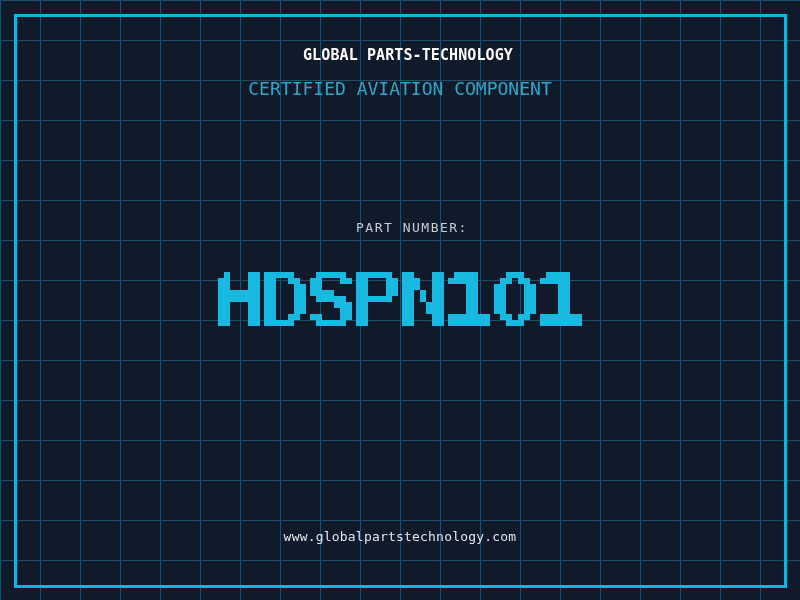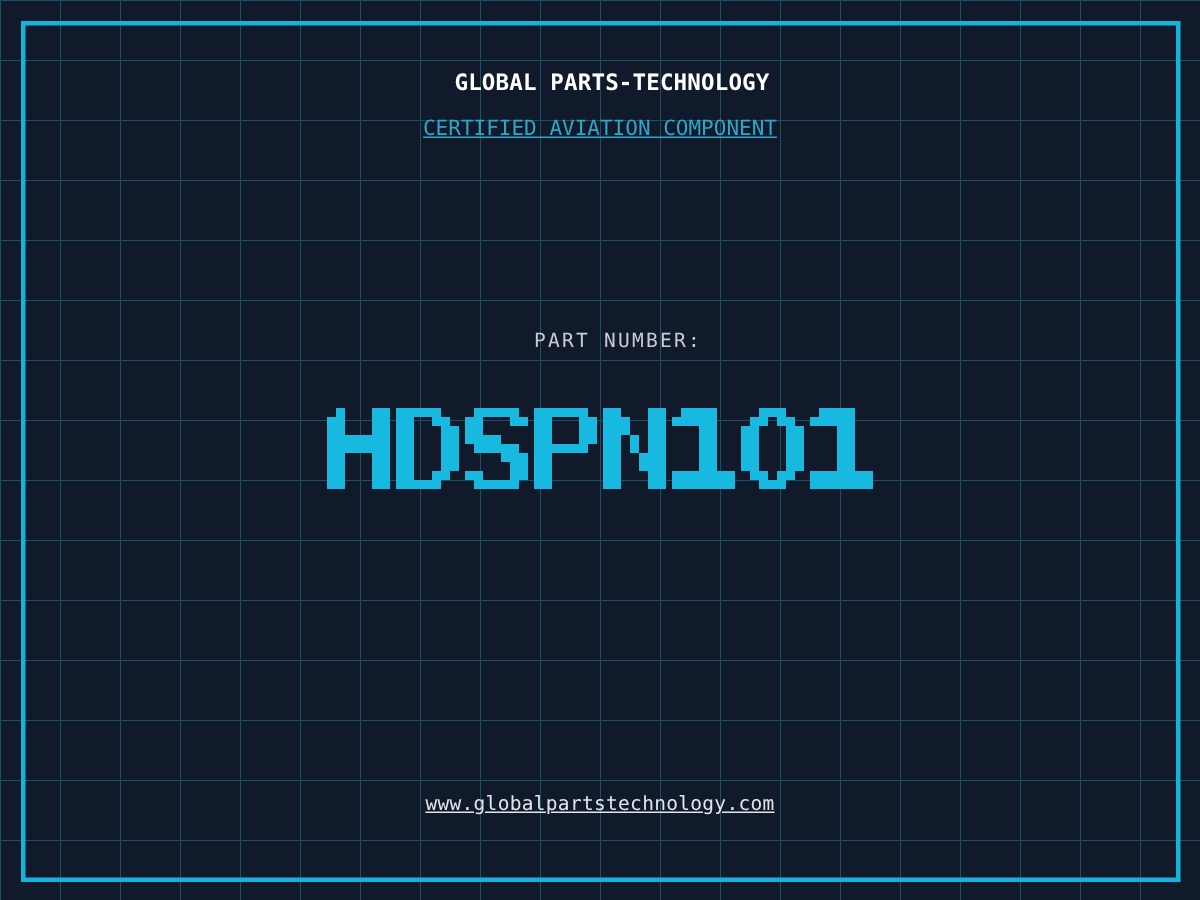--- a/index.html
+++ b/index.html
@@ -28,25 +28,24 @@
     font-size: 15px;
     font-weight: bold;
     line-height: 1.1;
     letter-spacing: 0.1px;
     color: var(--title, #ffffff);
   }
   .cert {
     position: absolute;
     top: 79px; left: 0; right: 0;
     text-align: center;
-    font-size: 14px;
+    font-size: 18px;
     line-height: 1.1;
     letter-spacing: 0px;
     color: var(--subtitle, #2da6c9);
-    text-decoration: underline;
   }
   .plabel {
     position: absolute;
     top: 221px; left: 0; right: 0;
     text-align: center;
     font-size: 13px;
     line-height: 1.1;
     letter-spacing: 1.5px;
     color: var(--label, #c7ccd3);
     padding-left: 24px;
@@ -70,21 +69,20 @@
     background: transparent;
   }
   .site {
     position: absolute;
     top: 530px; left: 0; right: 0;
     text-align: center;
     font-size: 13px;
     line-height: 1.1;
     letter-spacing: 0.2px;
     color: var(--footer, #e2e6ea);
-    text-decoration: underline;
   }
 </style>
 </head>
 <body>
 
 <div class="page">
   <div class="frame"></div>
   <div class="company">GLOBAL PARTS-TECHNOLOGY</div>
   <div class="cert">CERTIFIED AVIATION COMPONENT</div>
   <div class="plabel">PART NUMBER:</div>

